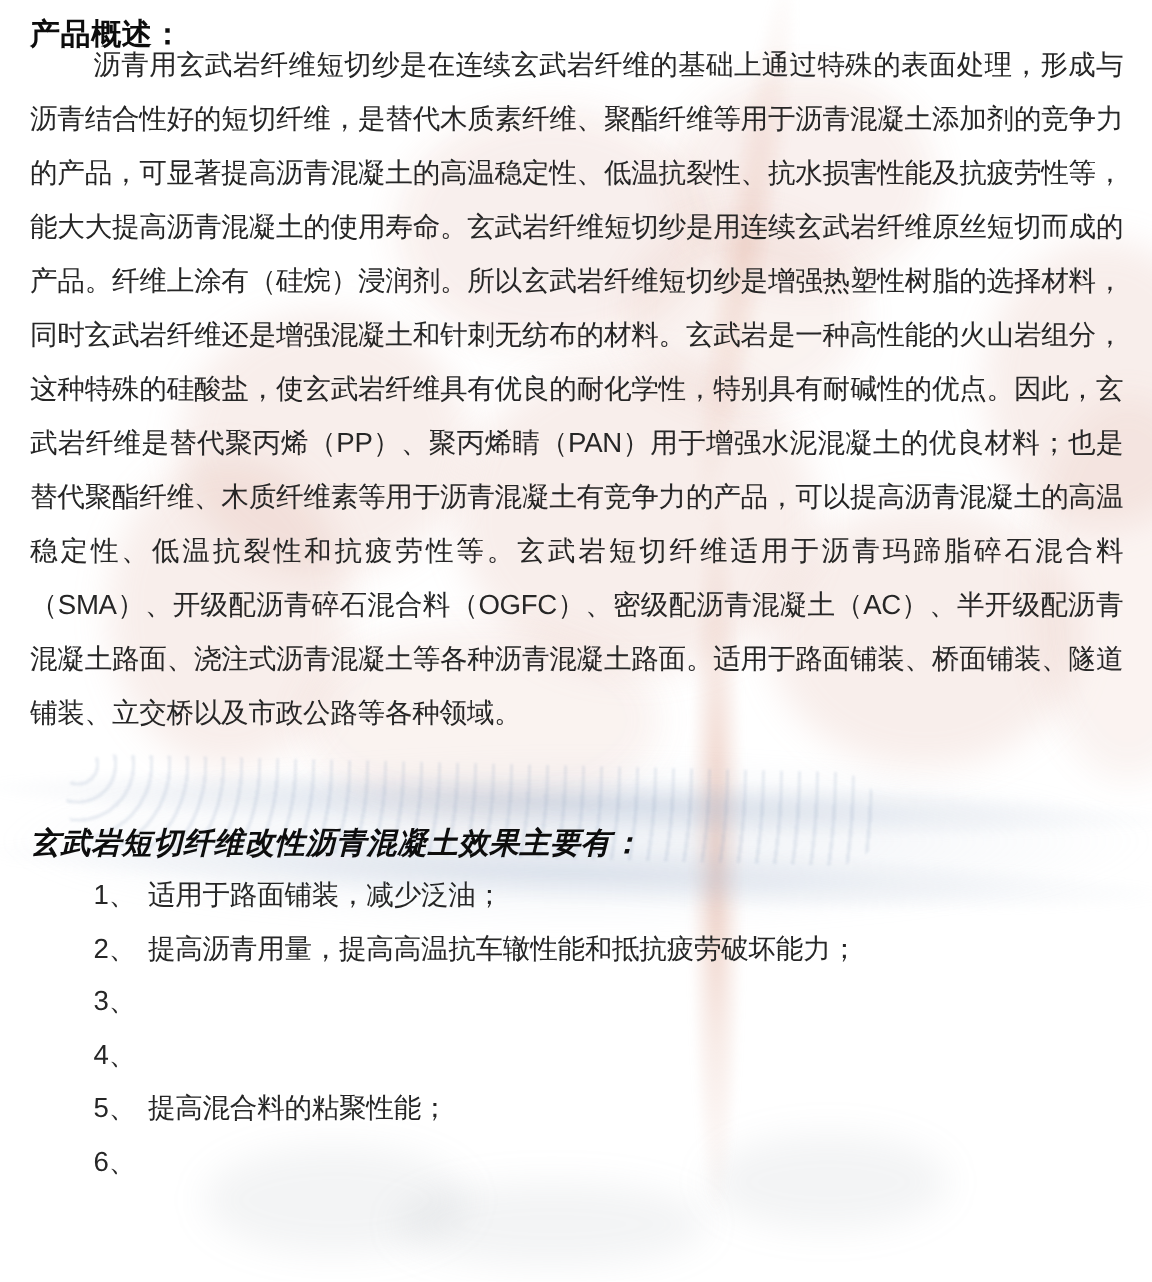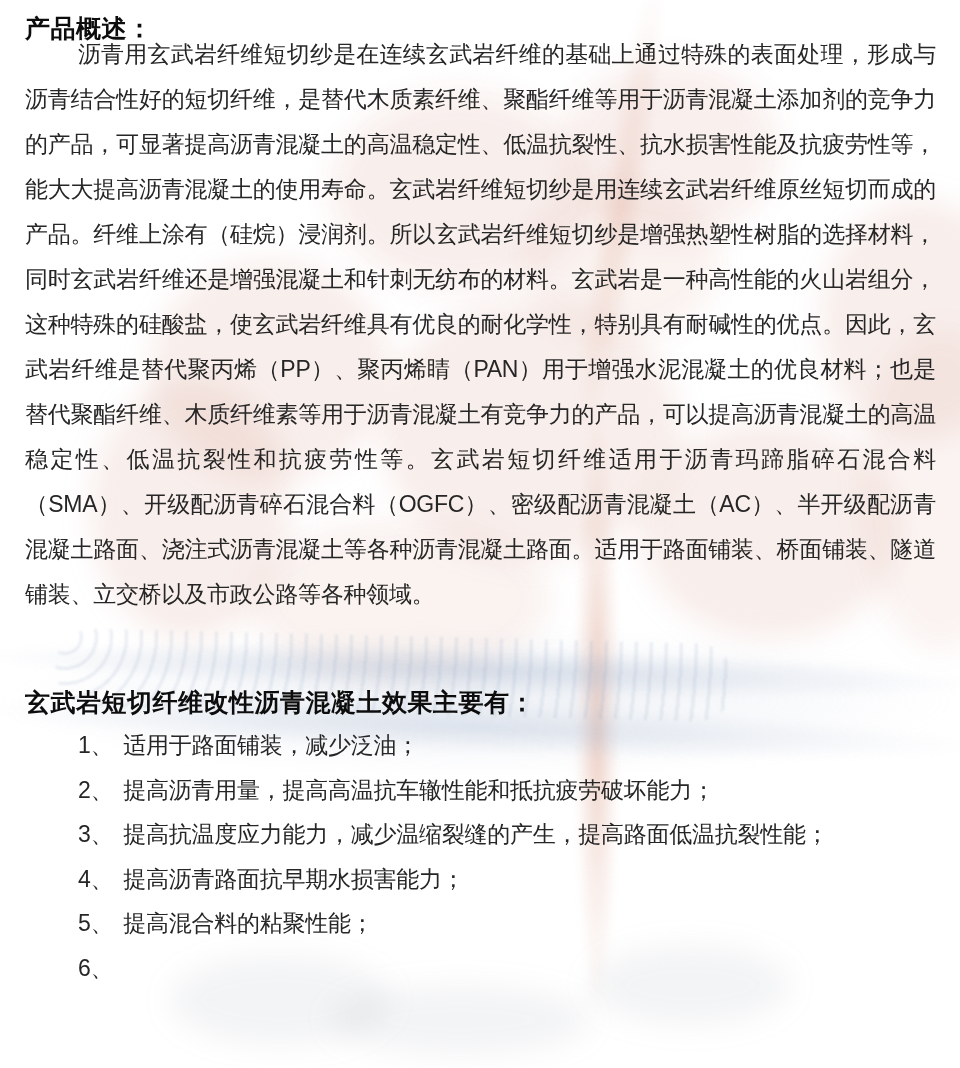--- a/index.html
+++ b/index.html
@@ -53,21 +53,21 @@
   }
   .gray{background:rgba(140,146,158,0.10);}
   
   .content{position:absolute;inset:0;z-index:2;color:var(--body-color,#262626);}
   .h-sec{
     position:absolute;left:25px;
     font-size:25px;font-weight:700;color:var(--heading-color,#0d0d0d);
     letter-spacing:0.5px;white-space:nowrap;margin:0;
   }
   #heading1{top:12px;}
-  #heading2{top:686px;}
+  #heading2{top:686px;font-style:italic;}
   .para{
     position:absolute;left:25px;top:32px;width:911px;
     margin:0;
     font-size:23px;line-height:45px;letter-spacing:-0.25px;
     text-align:justify;text-justify:inter-ideograph;
     text-indent:2.3em;
   }
   .list{
     position:absolute;left:78px;top:723px;width:860px;
   }
@@ -120,25 +120,23 @@
       <div class="list-item">
         <span class="li-num">1、</span>
         <span>适用于路面铺装，减少泛油；</span>
       </div>
       <div class="list-item">
         <span class="li-num">2、</span>
         <span>提高沥青用量，提高高温抗车辙性能和抵抗疲劳破坏能力；</span>
       </div>
       <div class="list-item">
         <span class="li-num">3、</span>
-        <span>提高抗温度应力能力，减少温缩裂缝的产生，提高路面低温抗裂性能；</span>
       </div>
       <div class="list-item">
         <span class="li-num">4、</span>
-        <span>提高沥青路面抗早期水损害能力；</span>
       </div>
       <div class="list-item">
         <span class="li-num">5、</span>
         <span>提高混合料的粘聚性能；</span>
       </div>
       <div class="list-item">
         <span class="li-num">6、</span>
       </div>
     </div>
 

